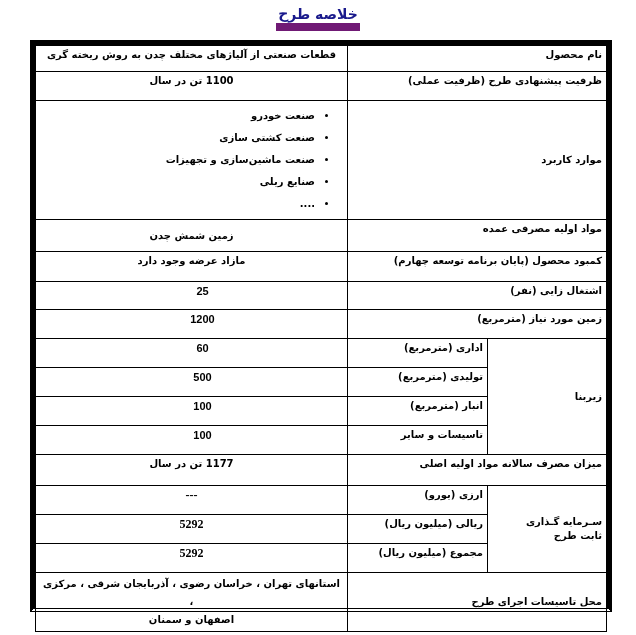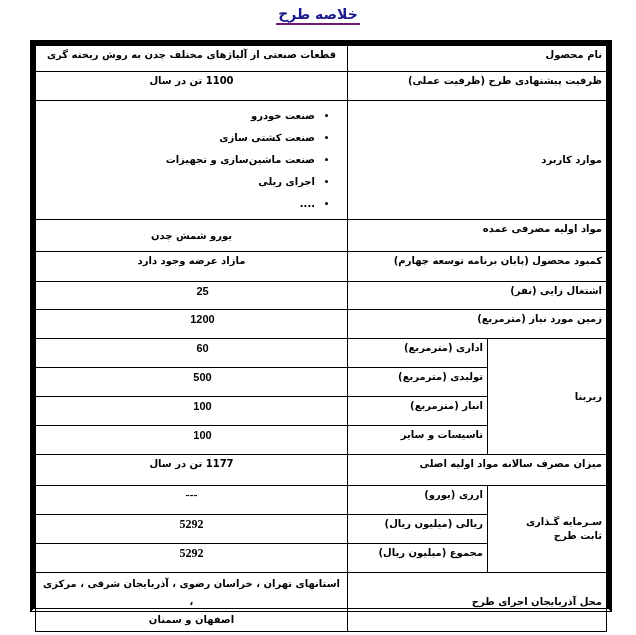--- a/index.html
+++ b/index.html
@@ -1,21 +1,21 @@
 <!DOCTYPE html>
 <html><head>
 <meta charset="utf-8">
 <style>
   html, body { margin:0; padding:0; background:#ffffff; }
   body { width:636px; height:635px; position:relative; overflow:hidden; font-family:"DejaVu Sans", sans-serif; color:#000; }
   .title {
     position:absolute; top:6px; left:0; width:636px; text-align:center;
     font-family:"DejaVu Sans", sans-serif; font-weight:bold; font-size:14px; color:#1a1a8c;
   }
-  .title span { border-bottom:2px solid #701a75; padding:0 2px 1px 2px; }
+  .title span { border-bottom:8px solid #701a75; padding:0 2px 1px 2px; }
   .frame {
     position:absolute; left:30px; top:40px; width:582px; height:572px;
     border-top:5px solid #000; border-left:5px solid #000; border-right:5px solid #000;
     border-bottom:4px double #000; box-sizing:border-box;
   }
   table {
     position:absolute; left:35px; top:45px; width:572px; border-collapse:collapse; direction:rtl;
     font-size:10px;
   }
   td { border:1px solid #000; vertical-align:top; padding:2px 4px; line-height:14px;font-weight:bold; }
@@ -47,28 +47,28 @@
     <td class="label-wide" colspan="2">ظرفیت پیشنهادی طرح (ظرفیت عملی)</td>
     <td class="val-bold">1100 تن در سال</td>
   </tr>
   <tr style="height:110px;">
     <td class="label-wide" colspan="2" style="vertical-align:middle;text-align:right;">موارد کاربرد</td>
     <td class="apps-cell">
       <ul class="apps">
         <li>صنعت خودرو</li>
         <li>صنعت کشتی سازی</li>
         <li>صنعت ماشین‌سازی و تجهیزات</li>
-        <li>اجرای ریلی</li>
+        <li>صنایع ریلی</li>
         <li>....</li>
       </ul>
     </td>
   </tr>
   <tr style="height:32px;">
     <td class="label-wide" colspan="2">مواد اولیه مصرفی عمده</td>
-    <td class="val-bold" style="vertical-align:middle;">یورو شمش چدن</td>
+    <td class="val-bold" style="vertical-align:middle;">زمین شمش چدن</td>
   </tr>
   <tr style="height:30px;">
     <td class="label-wide" colspan="2">کمبود محصول (پایان برنامه توسعه چهارم)</td>
     <td class="val-bold">مازاد عرضه وجود دارد</td>
   </tr>
   <tr style="height:28px;">
     <td class="label-wide" colspan="2">اشتغال زایی (نفر)</td>
     <td class="num">25</td>
   </tr>
   <tr style="height:29px;">
@@ -106,20 +106,20 @@
   </tr>
   <tr style="height:29px;">
     <td class="sub">ریالی (میلیون ریال)</td>
     <td class="serifnum">5292</td>
   </tr>
   <tr style="height:29px;">
     <td class="sub">مجموع (میلیون ریال)</td>
     <td class="serifnum">5292</td>
   </tr>
   <tr style="height:45px;">
-    <td class="label-wide" colspan="2" style="vertical-align:middle;">محل آذربایجان اجرای طرح</td>
+    <td class="label-wide" colspan="2" style="vertical-align:middle;">محل تاسیسات اجرای طرح</td>
     <td class="loc">
       <div>استانهای تهران ، خراسان رضوی ، آذربایجان شرقی ، مرکزی ،</div>
       <div>اصفهان و سمنان</div>
     </td>
   </tr>
 </tbody>
   </table>
 
 </body></html>

